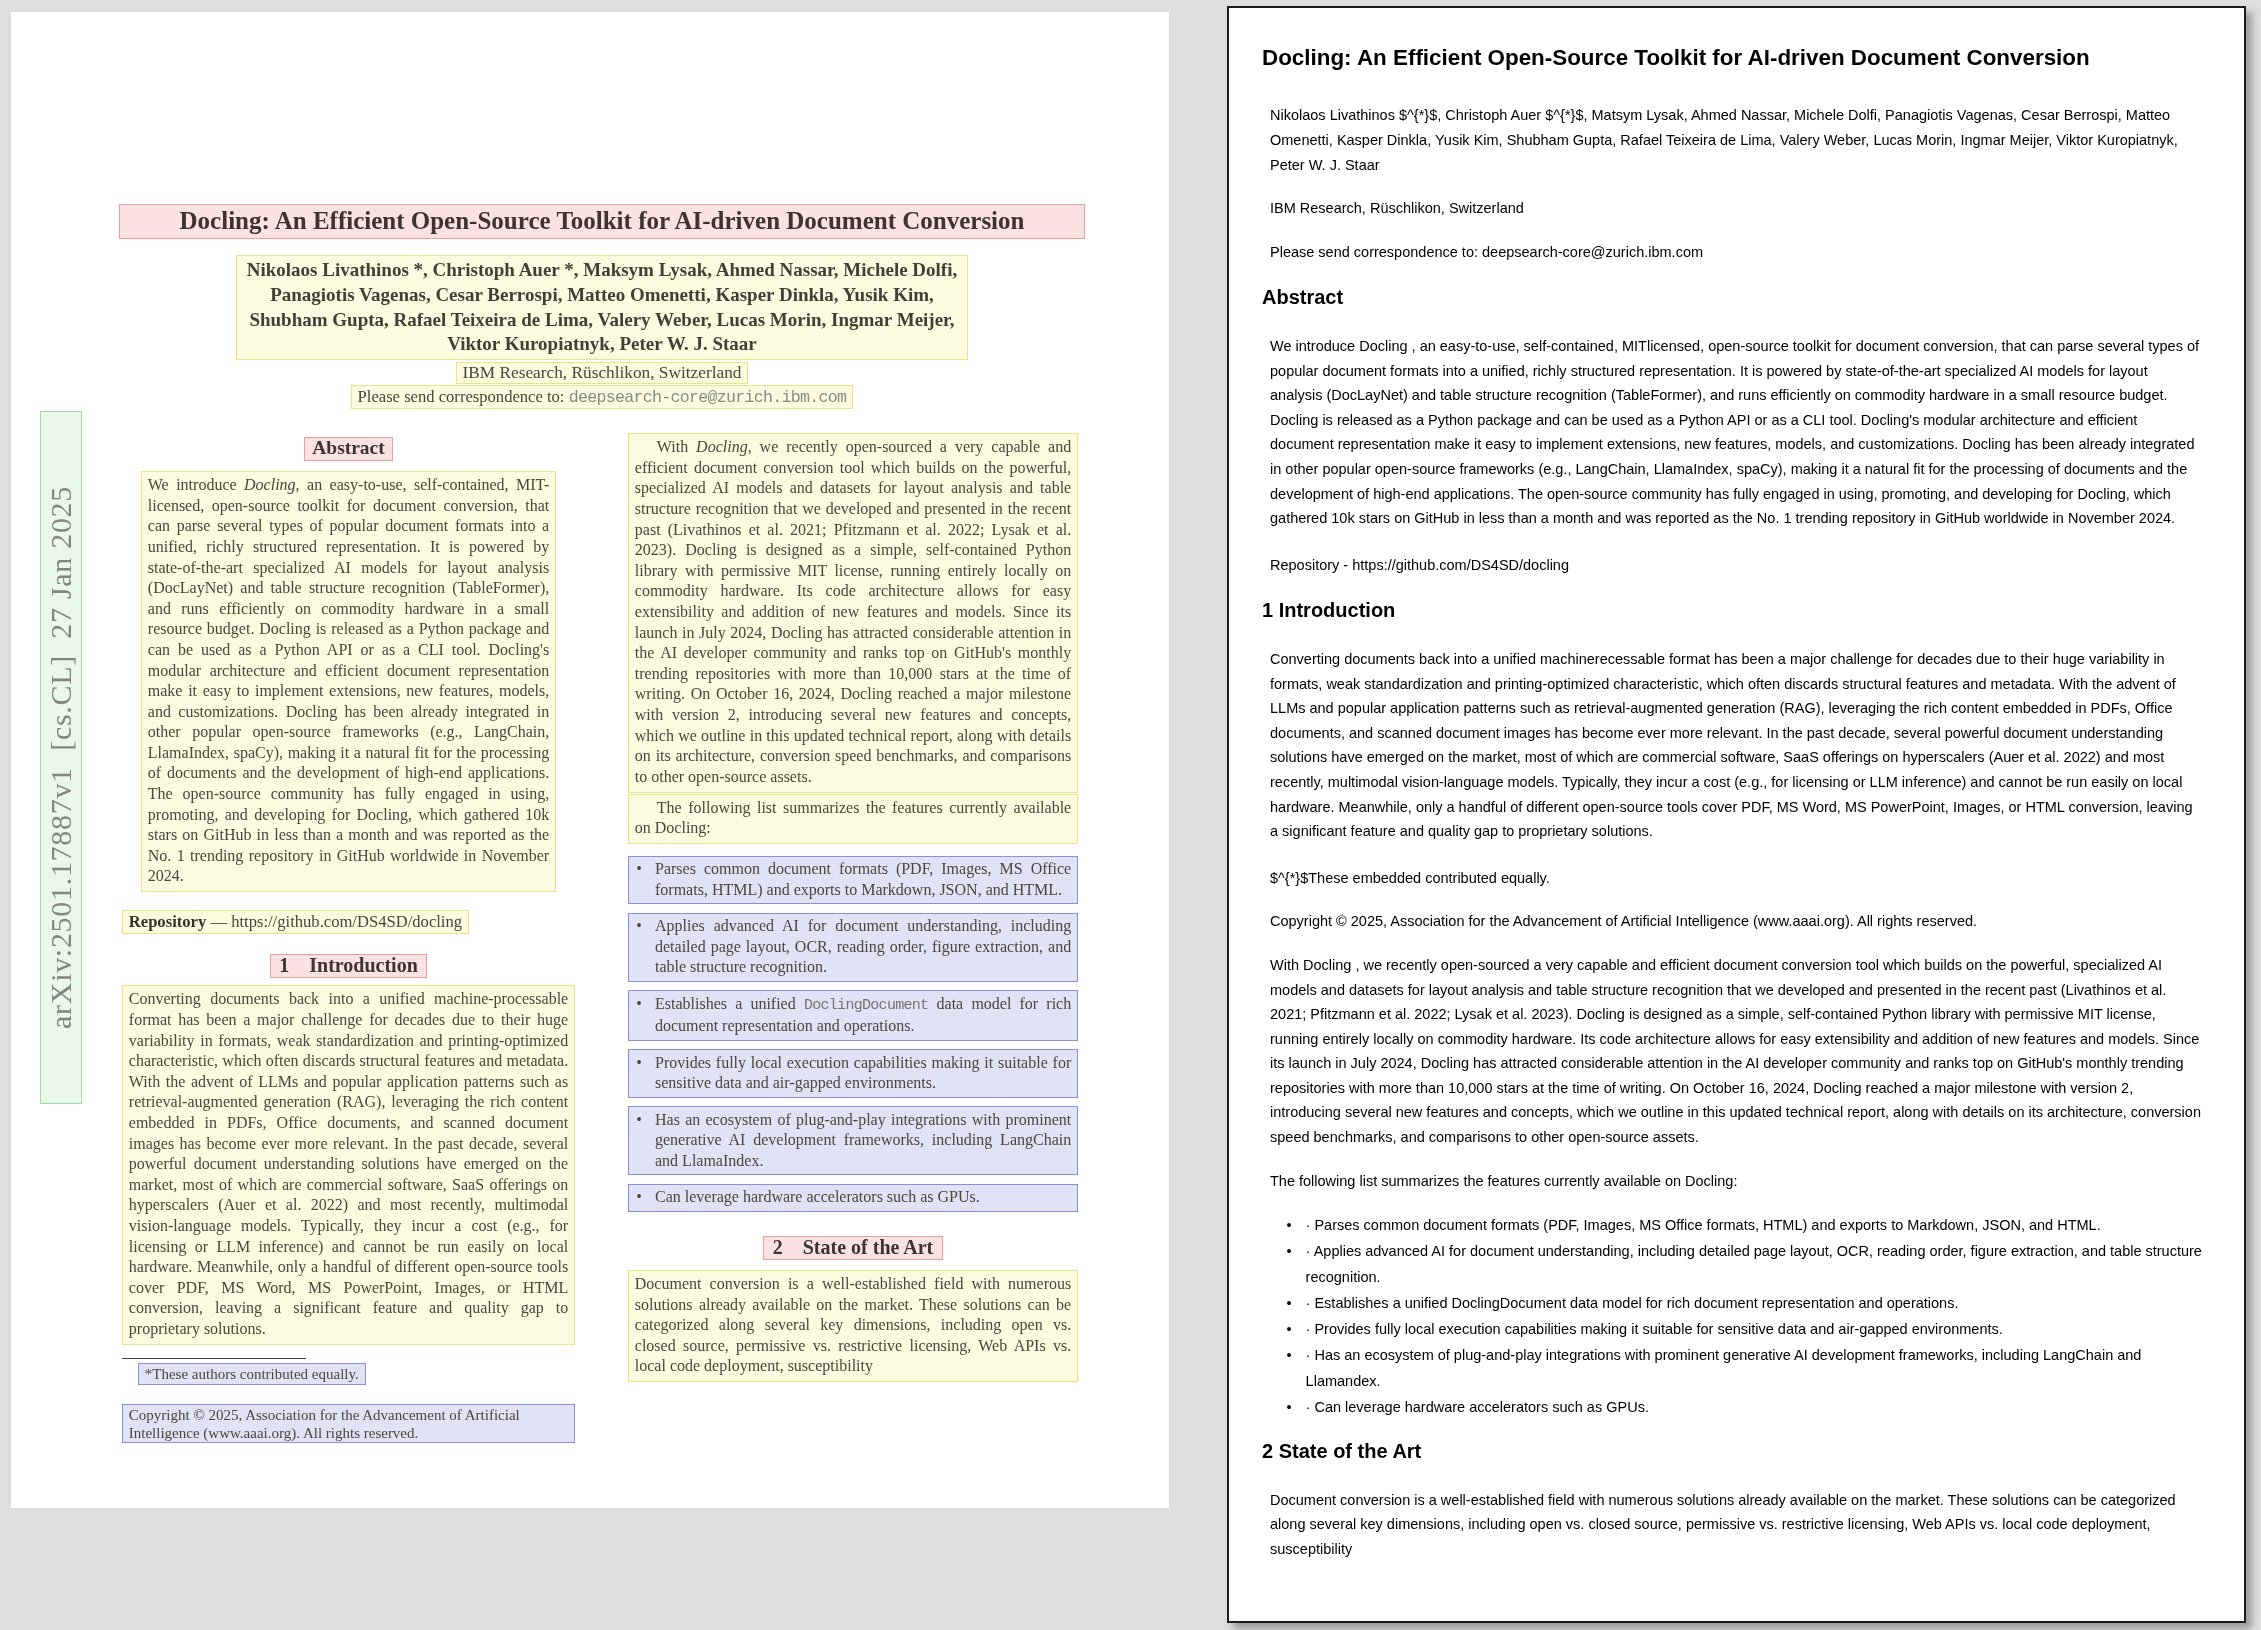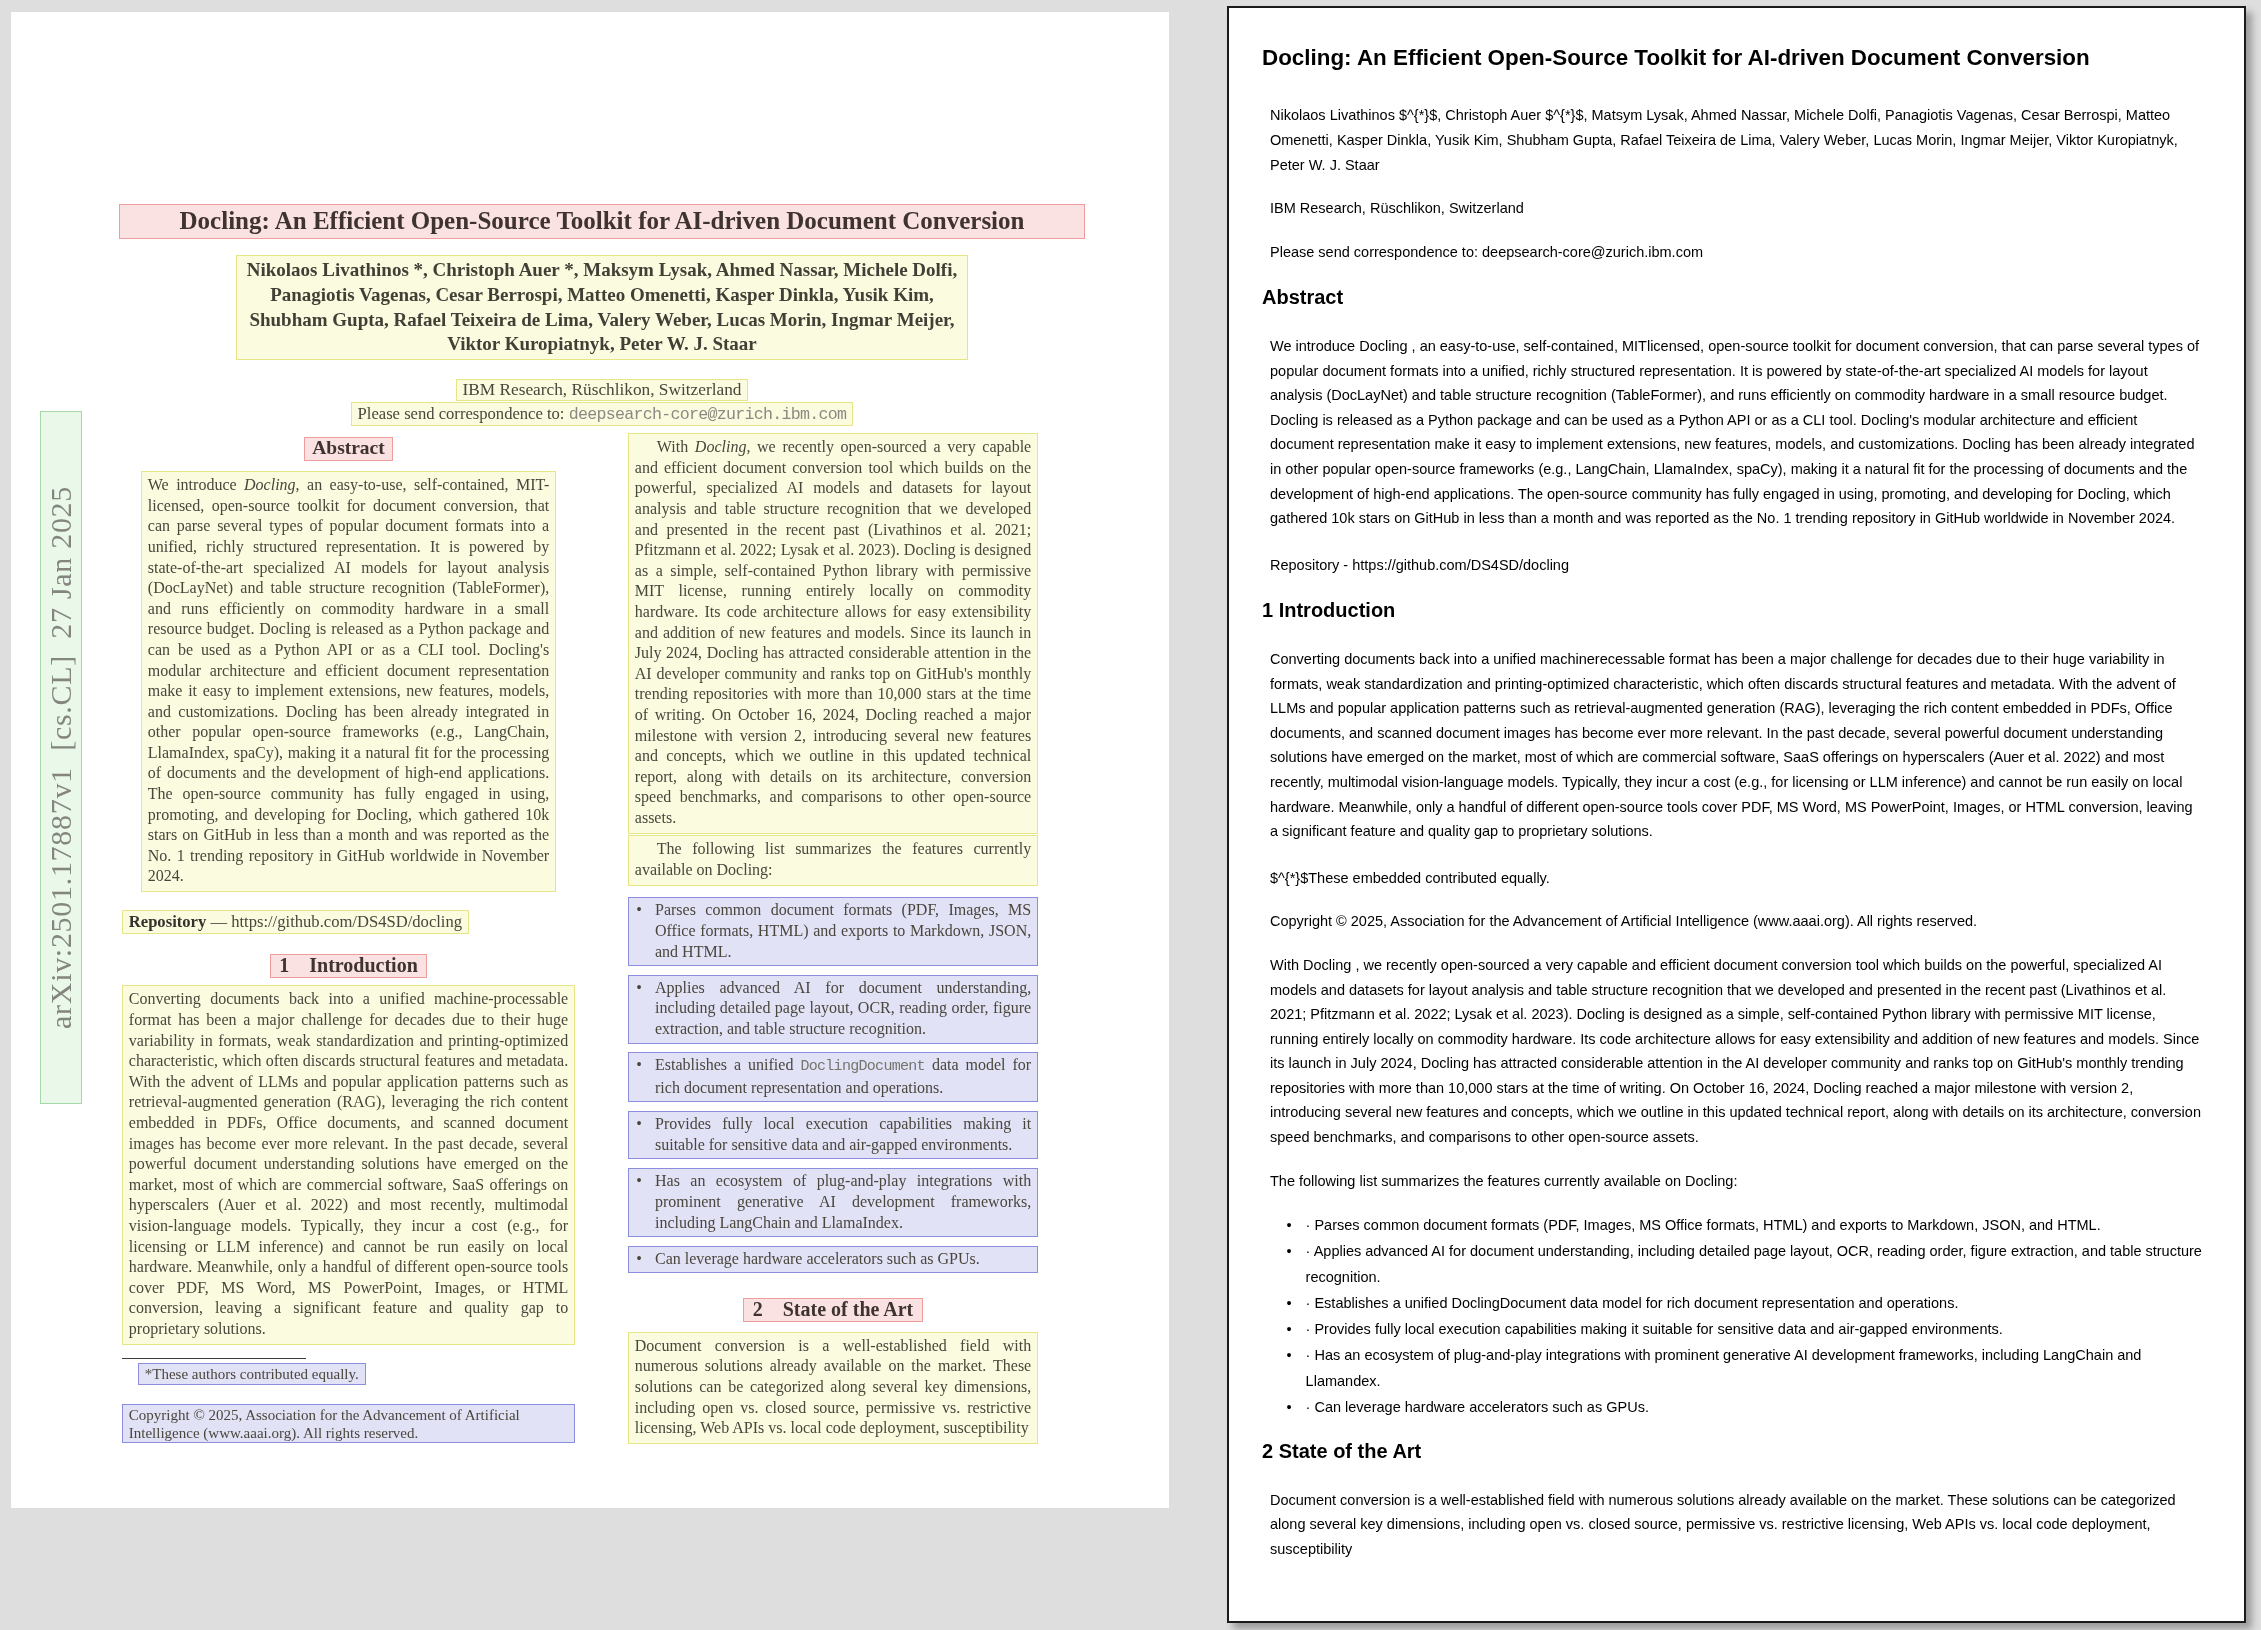--- a/index.html
+++ b/index.html
@@ -28,21 +28,21 @@
     font-size:30px;color:#84857f;letter-spacing:0.7px;white-space:pre;
   }
 
   .head-center{position:absolute;left:108px;top:192px;width:966px;text-align:center;}
   .title-line{
     display:inline-block;width:100%;font-weight:bold;font-size:25px;color:#3e332e;
     padding:1.4px 0 3.6px;margin-bottom:16px;
   }
   .authors-line{
     display:inline-block;font-weight:bold;font-size:19px;line-height:24.6px;color:#433f36;
-    padding:2.2px 10px;margin-bottom:19px;
+    padding:2.2px 10px;margin-bottom:2px;
   }
   .affil-line{display:inline-block;font-size:17.3px;padding:0 5.8px;margin-bottom:1.4px;}
   .corresp-line{display:inline-block;font-size:16.6px;padding:0.7px 5.8px;}
   .mono{font-family:"Liberation Mono","DejaVu Sans Mono",monospace;color:#8a8a82;letter-spacing:-0.7px;}
 
   .col{position:absolute;font-size:16px;line-height:20.6px;}
   .center{text-align:center;}
   .h-abs{display:inline-block;font-weight:bold;font-size:19.5px;color:#3e332e;padding:0 7.2px 1.4px;}
   .h-num{display:inline-block;font-weight:bold;font-size:20px;color:#3e332e;padding:0 8.7px 1.4px;white-space:pre;}
   .para{padding:2.9px 5.8px 4.3px;text-align:justify;}
@@ -117,21 +117,21 @@
       <div class="hl yellow para" style="margin-top:7.2px;">Converting documents back into a unified machine-processable format has been a major challenge for decades due to their huge variability in formats, weak standardization and printing-optimized characteristic, which often discards structural features and metadata. With the advent of LLMs and popular application patterns such as retrieval-augmented generation (RAG), leveraging the rich content embedded in PDFs, Office documents, and scanned document images has become ever more relevant. In the past decade, several powerful document understanding solutions have emerged on the market, most of which are commercial software, SaaS offerings on hyperscalers (Auer et al. 2022) and most recently, multimodal vision-language models. Typically, they incur a cost (e.g., for licensing or LLM inference) and cannot be run easily on local hardware. Meanwhile, only a handful of different open-source tools cover PDF, MS Word, MS PowerPoint, Images, or HTML conversion, leaving a significant feature and quality gap to proprietary solutions.</div>
       <div class="fnrule"></div>
       <div style="padding-left:16px;">
         <span class="hl blue fn">*These authors contributed equally.</span>
       </div>
       <div>
         <span class="hl blue fn">Copyright © 2025, Association for the Advancement of Artificial Intelligence (www.aaai.org). All rights reserved.</span>
       </div>
     </div>
 
-    <div class="col" style="left:617px;top:421px;width:410px;">
+    <div class="col" style="left:617px;top:421px;width:450px;">
       <div class="hl yellow para indent"><span>With </span><span class="ital">Docling</span><span>, we recently open-sourced a very capable and efficient document conversion tool which builds on the powerful, specialized AI models and datasets for layout analysis and table structure recognition that we developed and presented in the recent past (Livathinos et al. 2021; Pfitzmann et al. 2022; Lysak et al. 2023). Docling is designed as a simple, self-contained Python library with permissive MIT license, running entirely locally on commodity hardware. Its code architecture allows for easy extensibility and addition of new features and models. Since its launch in July 2024, Docling has attracted considerable attention in the AI developer community and ranks top on GitHub's monthly trending repositories with more than 10,000 stars at the time of writing. On October 16, 2024, Docling reached a major milestone with version 2, introducing several new features and concepts, which we outline in this updated technical report, along with details on its architecture, conversion speed benchmarks, and comparisons to other open-source assets.</span></div>
       <div class="hl yellow para indent" style="margin-top:1.4px;">The following list summarizes the features currently available on Docling:</div>
       <ul class="pdf-bullets">
         <li class="hl blue"><span class="blt">•</span><span>Parses common document formats (PDF, Images, MS Office formats, HTML) and exports to Markdown, JSON, and HTML.</span></li>
         <li class="hl blue"><span class="blt">•</span><span>Applies advanced AI for document understanding, including detailed page layout, OCR, reading order, figure extraction, and table structure recognition.</span></li>
         <li class="hl blue"><span class="blt">•</span><span>Establishes a unified </span><span class="mono-inline">DoclingDocument</span><span> data model for rich document representation and operations.</span></li>
         <li class="hl blue"><span class="blt">•</span><span>Provides fully local execution capabilities making it suitable for sensitive data and air-gapped environments.</span></li>
         <li class="hl blue"><span class="blt">•</span><span>Has an ecosystem of plug-and-play integrations with prominent generative AI development frameworks, including LangChain and LlamaIndex.</span></li>
         <li class="hl blue"><span class="blt">•</span><span>Can leverage hardware accelerators such as GPUs.</span></li>
       </ul>

